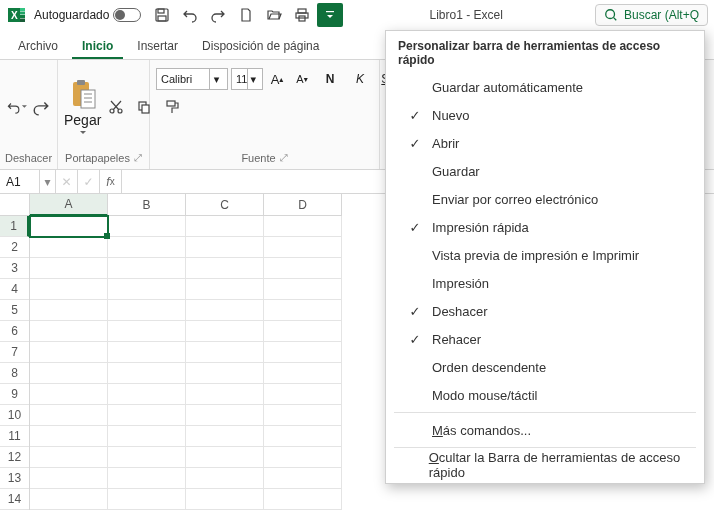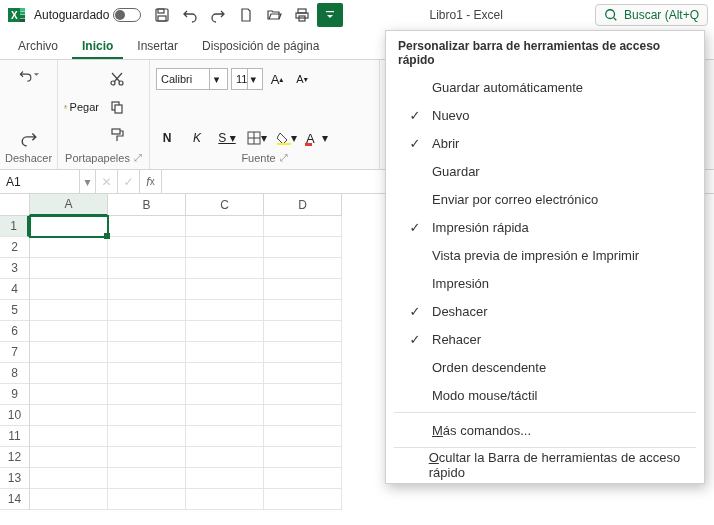--- a/index.html
+++ b/index.html
@@ -21,31 +21,31 @@
 .tabs { height: 30px; display: flex; align-items: end; padding: 0 8px; gap: 4px; border-bottom: 1px solid #d6d6d6; }
 .tab { padding: 6px 10px 6px 10px; cursor: pointer; color: #444; }
 .tab.active { border-bottom: 2px solid #0f703b; color: #0f703b; font-weight: 600; padding-bottom: 4px; text-align: center; }
 
 
 .ribbon { height: 110px; background: #fafafa; border-bottom: 1px solid #d6d6d6; display: flex; }
 .ribbon-group { display: flex; flex-direction: column; border-right: 1px solid #e0e0e0; padding: 4px 6px 2px 6px; }
 .ribbon-group-body { flex: 1; display: flex; align-items: center; gap: 4px; }
 .ribbon-group-label { height: 18px; text-align: center; font-size: 11px; color: #666; display: flex; align-items: center; justify-content: center; gap: 4px; }
 .ribbon-group-label .launcher { font-size: 10px; color: #888; cursor: pointer; }
-.vstack { display: flex; flex-direction: column; align-items: center; gap: 2px; justify-content: space-between; }
+.vstack { display: flex; flex-direction: row; align-items: center; gap: 2px; }
 .hstack { display: flex; align-items: center; gap: 3px; }
-.btn-lg { width: 38px; display: flex; flex-direction: row; align-items: center; gap: 2px; font-size: 11px; cursor: pointer; }
+.btn-lg { width: 38px; display: flex; flex-direction: column; align-items: center; gap: 2px; font-size: 14px; cursor: pointer; }
 .btn-sm { width: 22px; height: 22px; display: flex; align-items: center; justify-content: center; cursor: pointer; }
 .font-name { width: 72px; height: 22px; border: 1px solid #b7b7b7; background: #fff; display: flex; align-items: center; padding: 0 4px; font-size: 11px; }
 .font-size { width: 32px; height: 22px; border: 1px solid #b7b7b7; background: #fff; display: flex; align-items: center; padding: 0 4px; font-size: 11px; }
 .dd-chevron { width: 14px; border-left: 1px solid #b7b7b7; height: 100%; display: flex; align-items: center; justify-content: center; }
 
 
 .fbar { height: 24px; display: flex; align-items: stretch; border-bottom: 1px solid #d6d6d6; }
-.namebox { width: 80px; border-right: 1px solid #d6d6d6; display: flex; align-items: center; padding: 0 6px; font-size: 12px; }
+.namebox { width: 40px; border-right: 1px solid #d6d6d6; display: flex; align-items: center; padding: 0 6px; font-size: 12px; }
 .namebox-dd { width: 16px; border-right: 1px solid #d6d6d6; display: flex; align-items: center; justify-content: center; color: #888; }
 .fx-btn { width: 22px; display: flex; align-items: center; justify-content: center; color: #666; border-right: 1px solid #d6d6d6; }
 .fx-input { flex: 1; }
 
 
 .grid { display: flex; height: calc(525px - 30px - 30px - 110px - 24px); }
 .rowhdrs { width: 30px; border-right: 1px solid #d6d6d6; }
 .cells { flex: 1; }
 .colhdrs { display: flex; height: 22px; }
 .ch { width: 78px; border-right: 1px solid #d6d6d6; border-bottom: 1px solid #d6d6d6; display: flex; align-items: center; justify-content: center; color: #555; font-size: 12px; background: #fff; }

